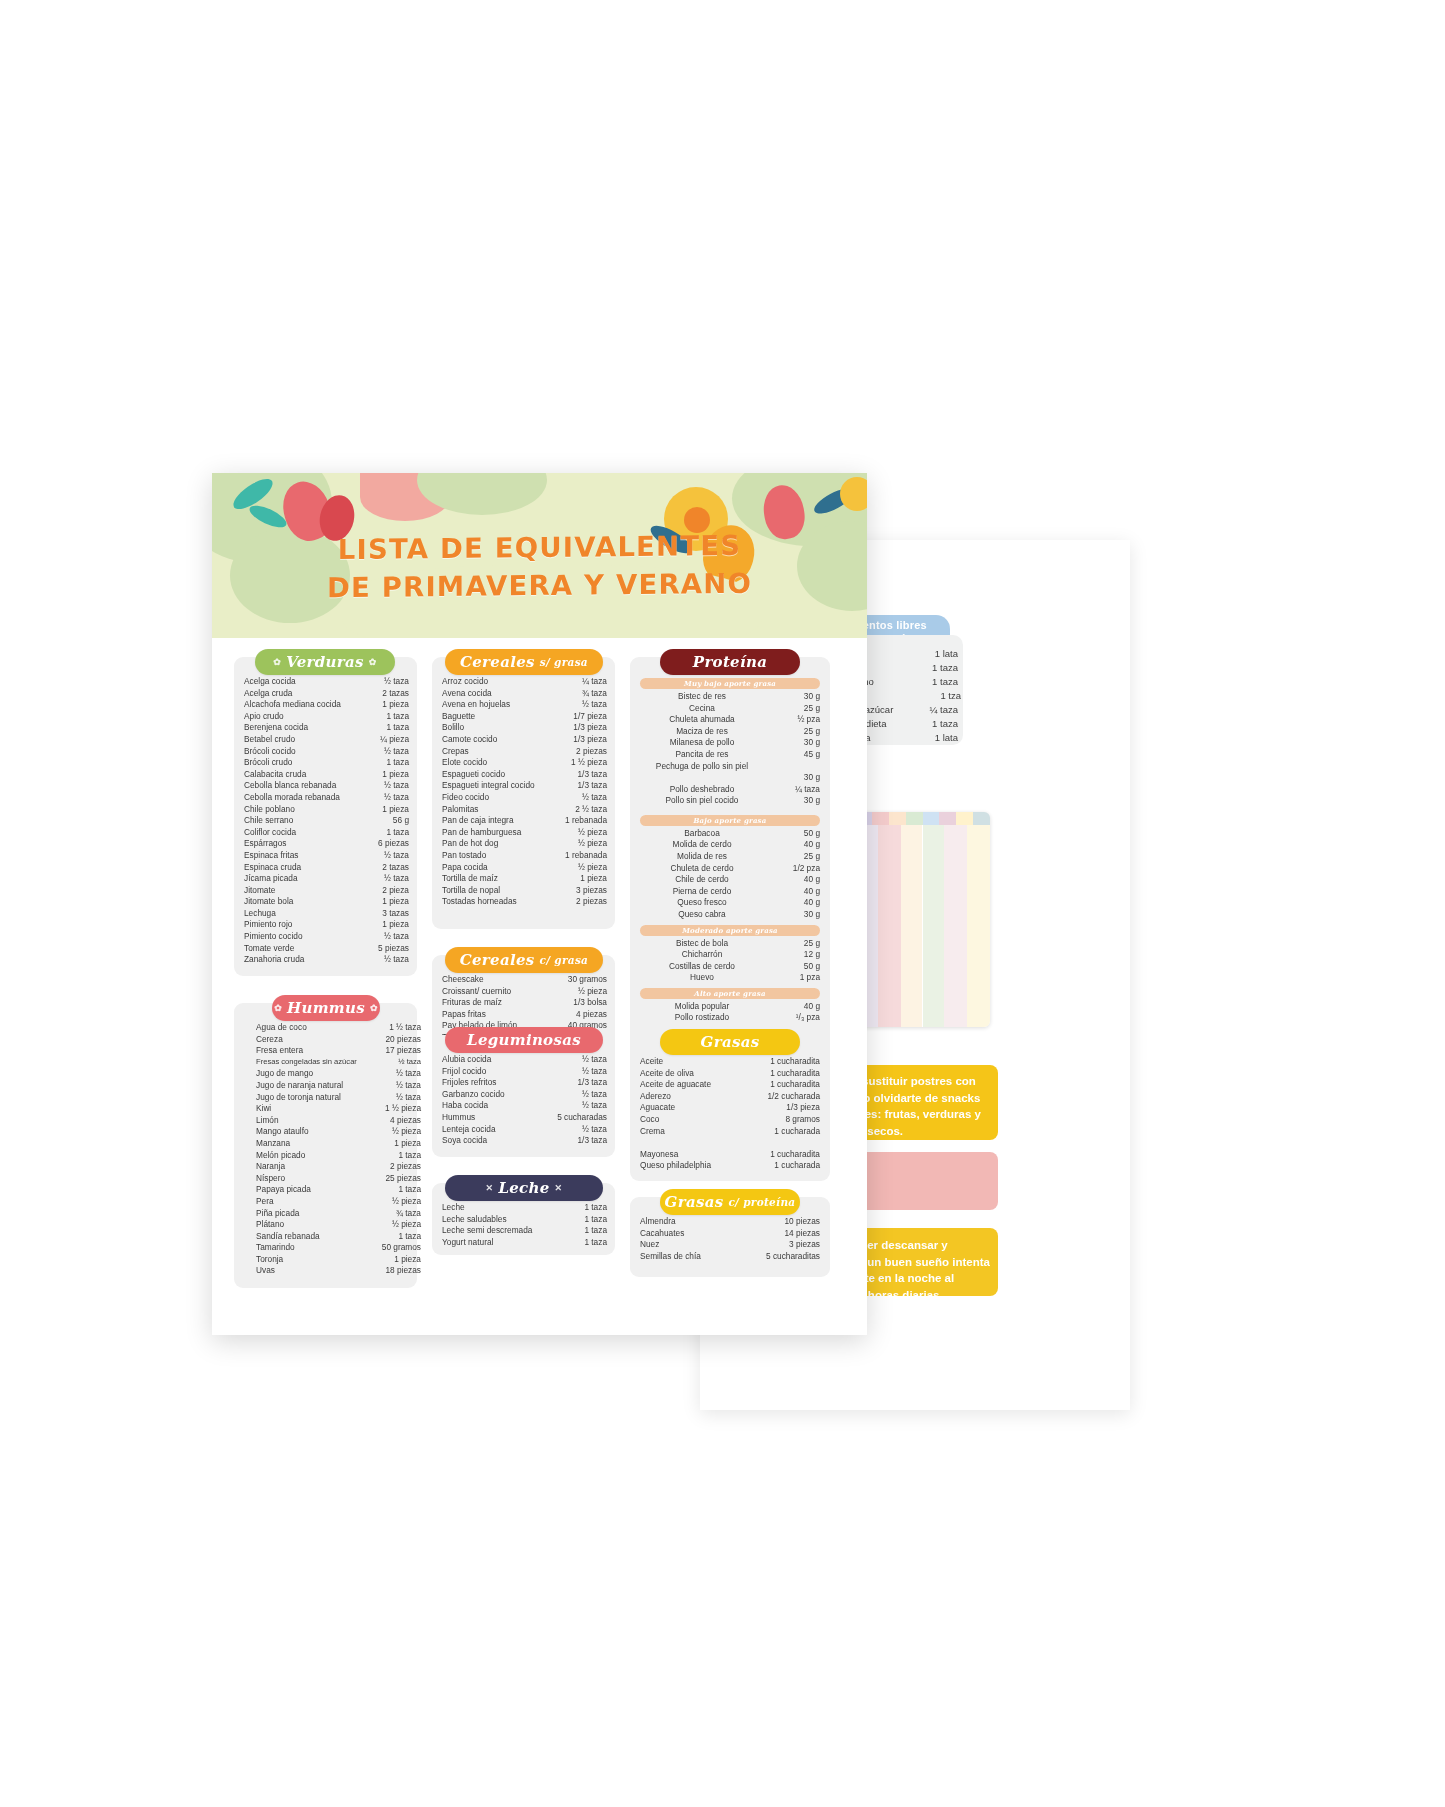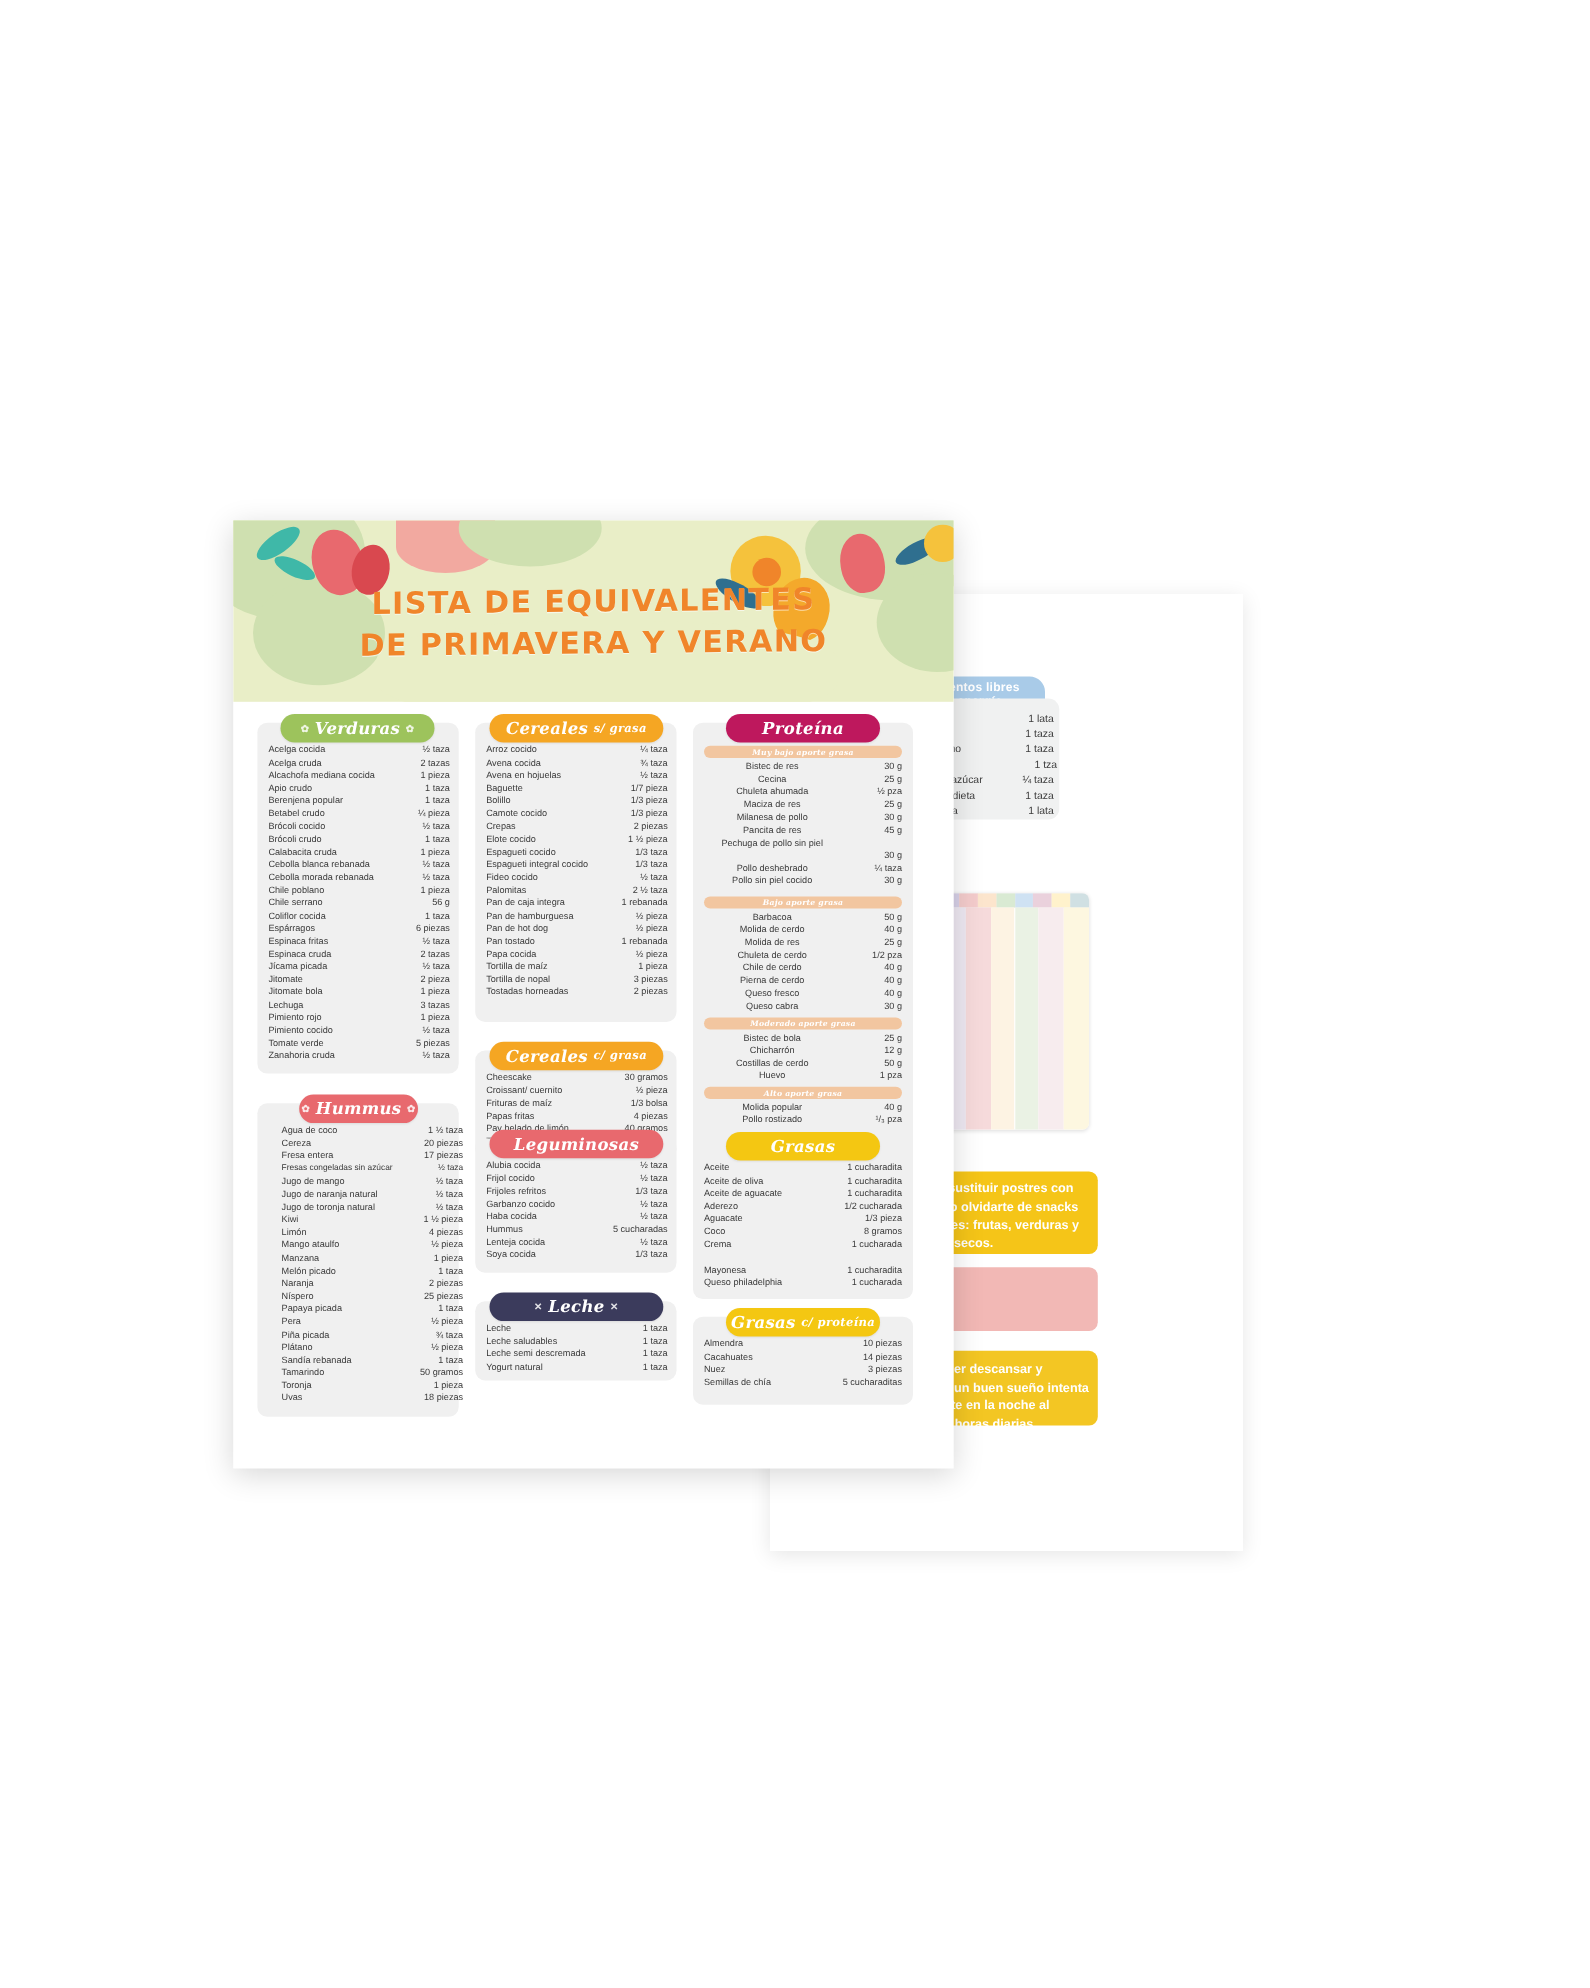--- a/index.html
+++ b/index.html
@@ -324,21 +324,21 @@
         </div>
       <div class="row">
           <span class="nm">Alcachofa mediana cocida</span>
           <span class="am">1 pieza</span>
         </div>
       <div class="row">
           <span class="nm">Apio crudo</span>
           <span class="am">1 taza</span>
         </div>
       <div class="row">
-          <span class="nm">Berenjena popular</span>
+          <span class="nm">Berenjena cocida</span>
           <span class="am">1 taza</span>
         </div>
       <div class="row">
           <span class="nm">Betabel crudo</span>
           <span class="am">¼ pieza</span>
         </div>
       <div class="row">
           <span class="nm">Brócoli cocido</span>
           <span class="am">½ taza</span>
         </div>
@@ -691,21 +691,21 @@
           <span class="nm">Leche semi descremada</span>
           <span class="am">1 taza</span>
         </div>
       <div class="row">
           <span class="nm">Yogurt natural</span>
           <span class="am">1 taza</span>
         </div>
     </div>
 
     <div class="card" style="left:418px; top:184px; width:200px; height:420px;"></div>
-    <div class="pill" style="left:448px; top:176px; width:140px; background:#be185d;">
+    <div class="pill" style="left:448px; top:176px; width:140px; background:#7f1d1d;">
       <span>Proteína</span>
     </div>
     <div class="list" style="left:428px; width:180px; top:203px;">
       <div class="subpill" style="background:#f2c6a0;">
         <span>Muy bajo aporte grasa</span>
       </div>
       <div class="row center">
           <span class="nm">Bistec de res</span>
           <span class="am">30 g</span>
         </div>

